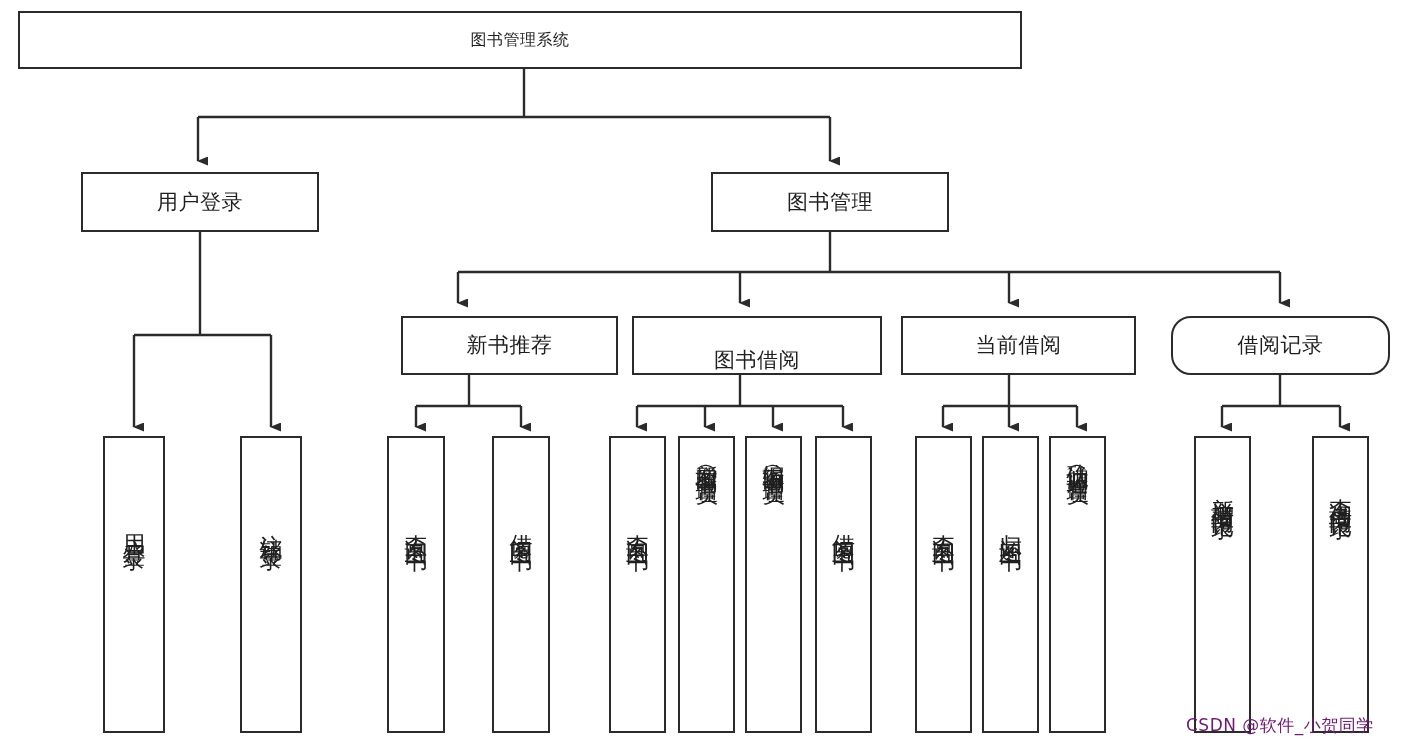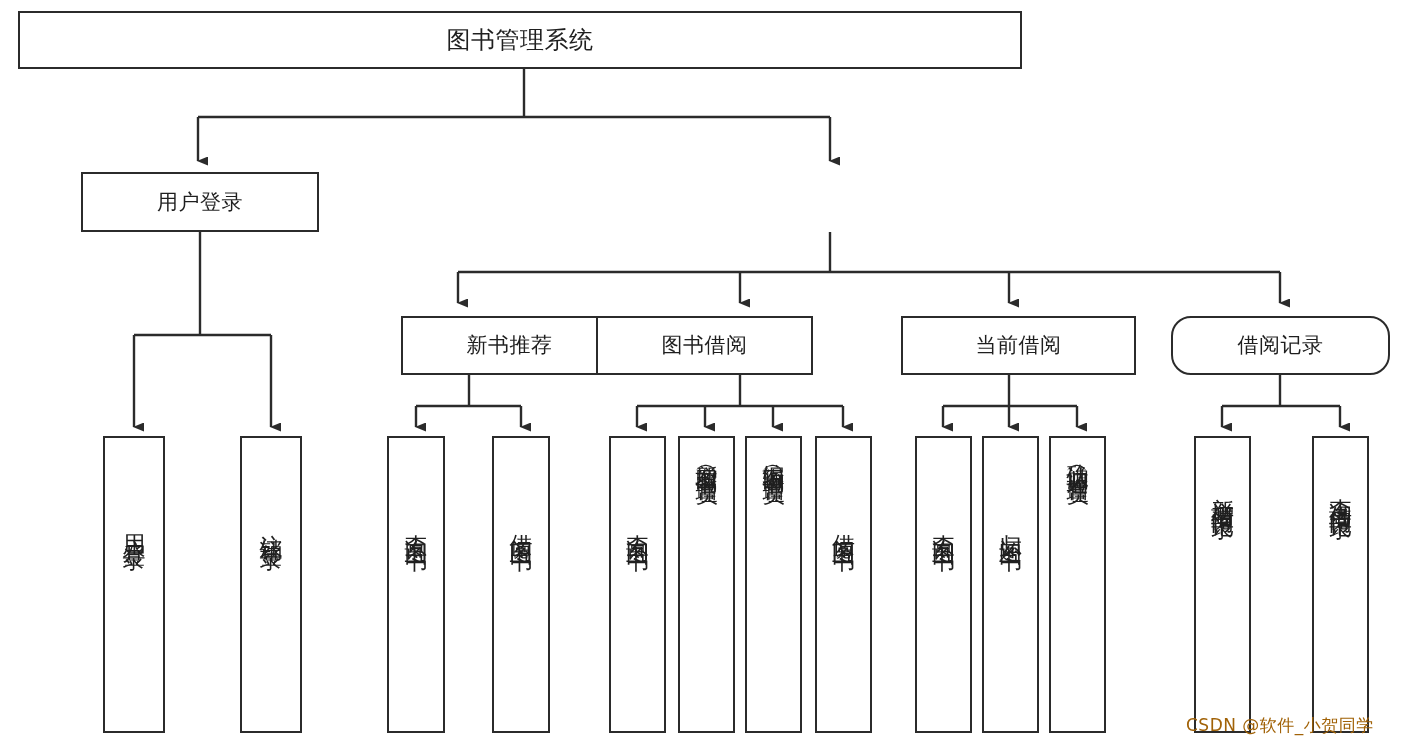--- a/index.html
+++ b/index.html
@@ -7,36 +7,36 @@
   #canvas{position:relative;width:1405px;height:747px;background:#ffffff;overflow:hidden;}
   svg.connectors{position:absolute;left:0;top:0;width:1405px;height:747px;pointer-events:none;}
 
   .node{position:absolute;box-sizing:border-box;background:#ffffff;
         border:2.2px solid #2b2b2b;display:flex;align-items:center;justify-content:center;
         color:#1f1f1f;}
   .node span{display:block;text-align:center;line-height:1.18;}
 
   
   .h-node span{font-size:21px;letter-spacing:.5px;}
-  .root span{font-size:24px;}
+  .root span{font-size:16px;}
 
   
   .v-node{align-items:flex-start;padding-top:6px;}
   .v-node span{
      writing-mode:vertical-rl;
      text-orientation:upright;
      font-size:23px;
      line-height:1.0;
      letter-spacing:5px;
      margin:0 auto;
   }
   .v-node.tall span{font-size:22px;letter-spacing:3px;}
   .v-node.mid span{font-size:23px;letter-spacing:4px;}
 
-  .watermark{position:absolute;left:1186px;top:714px;font-size:17px;color:#a16207;
+  .watermark{position:absolute;left:1186px;top:714px;font-size:17px;color:#701a75;
              white-space:nowrap;letter-spacing:.5px;}
 </style>
 </head>
 <body>
 
 <div id="canvas">
 
   <svg class="connectors" viewBox="0 0 1405 747" xmlns="http://www.w3.org/2000/svg">
     <defs>
       <marker id="arrow" markerWidth="9" markerHeight="11" refX="4.5" refY="10" orient="auto" markerUnits="userSpaceOnUse">
@@ -88,25 +88,28 @@
     </g>
   </svg>
 
   <div class="node h-node root" style="left:18px;top:11px;width:1004px;height:58px;">
     <span>图书管理系统</span>
   </div>
 
   <div class="node h-node" style="left:81px;top:172px;width:238px;height:60px;">
     <span>用户登录</span>
   </div>
+  <div class="node h-node" style="left:711px;top:172px;width:238px;height:60px;">
+    <span>图书管理</span>
+  </div>
 
   <div class="node h-node" style="left:361px;top:316px;width:217px;height:59px;margin-left:40px;">
     <span>新书推荐</span>
   </div>
-  <div class="node h-node" style="left:596px;top:316px;width:217px;height:59px;">
+  <div class="node h-node" style="left:632px;top:316px;width:250px;height:59px;align-items:flex-end;">
     <span>图书借阅</span>
   </div>
   <div class="node h-node" style="left:901px;top:316px;width:235px;height:59px;">
     <span>当前借阅</span>
   </div>
   <div class="node h-node" style="left:1171px;top:316px;width:219px;height:59px;border-radius:20px;">
     <span>借阅记录</span>
   </div>
 
   <div class="node v-node" style="left:103px;top:436px;width:62px;height:297px;padding-top:78px;">

